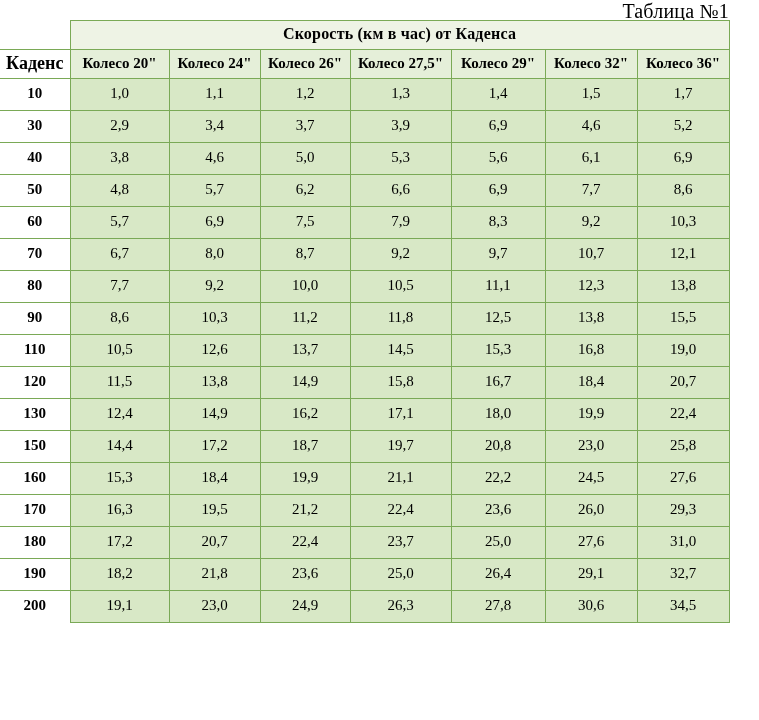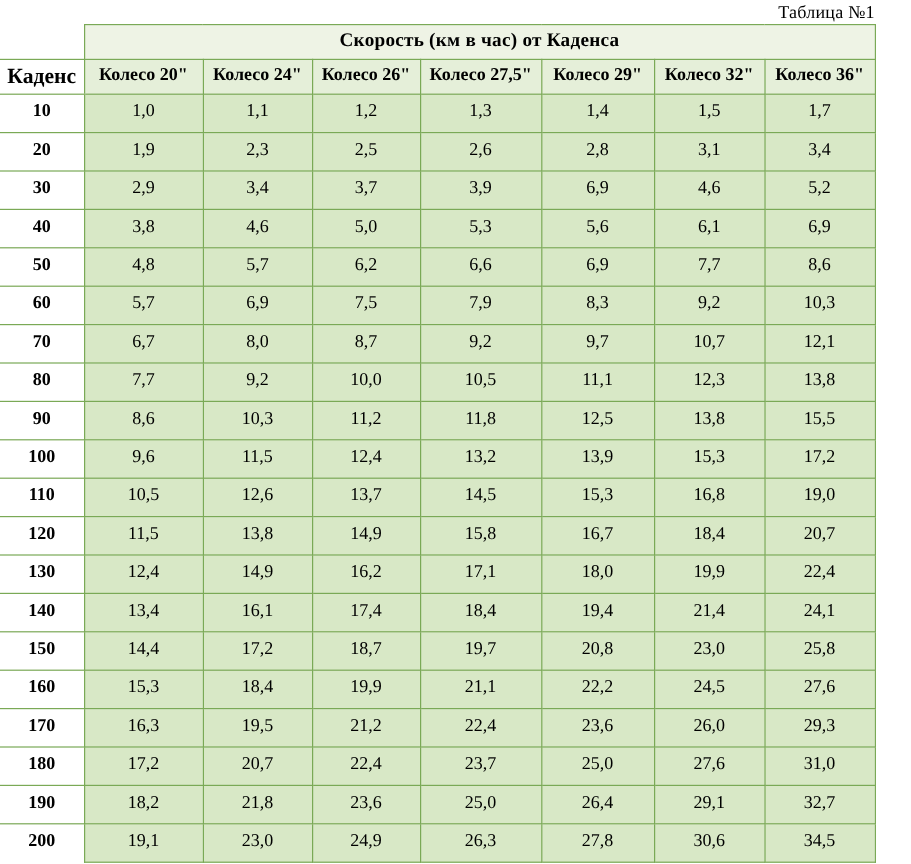--- a/index.html
+++ b/index.html
@@ -21,21 +21,21 @@
     height: 720px;
     box-sizing: border-box;
   }
 
   .caption {
     position: absolute;
     top: 0px;
     left: 0px;
     width: 729px;
     text-align: right;
-    font-size: 15px;
+    font-size: 20px;
     line-height: 20px;
     padding-top: 1px;
     letter-spacing: 0.2px;
   }
 
   table.speed-table {
     position: absolute;
     top: 20px;
     left: 0px;
     border-collapse: collapse;
@@ -159,30 +159,20 @@
         <td class="cadence">10</td>
         <td class="val">1,0</td>
         <td class="val">1,1</td>
         <td class="val">1,2</td>
         <td class="val">1,3</td>
         <td class="val">1,4</td>
         <td class="val">1,5</td>
         <td class="val">1,7</td>
       </tr>
 
-      <tr class="data-row">
-        <td class="cadence">20</td>
-        <td class="val">1,9</td>
-        <td class="val">2,3</td>
-        <td class="val">2,5</td>
-        <td class="val">2,6</td>
-        <td class="val">2,8</td>
-        <td class="val">3,1</td>
-        <td class="val">3,4</td>
-      </tr>
 
       <tr class="data-row">
         <td class="cadence">30</td>
         <td class="val">2,9</td>
         <td class="val">3,4</td>
         <td class="val">3,7</td>
         <td class="val">3,9</td>
         <td class="val">6,9</td>
         <td class="val">4,6</td>
         <td class="val">5,2</td>
@@ -247,30 +237,20 @@
         <td class="cadence">90</td>
         <td class="val">8,6</td>
         <td class="val">10,3</td>
         <td class="val">11,2</td>
         <td class="val">11,8</td>
         <td class="val">12,5</td>
         <td class="val">13,8</td>
         <td class="val">15,5</td>
       </tr>
 
-      <tr class="data-row">
-        <td class="cadence">100</td>
-        <td class="val">9,6</td>
-        <td class="val">11,5</td>
-        <td class="val">12,4</td>
-        <td class="val">13,2</td>
-        <td class="val">13,9</td>
-        <td class="val">15,3</td>
-        <td class="val">17,2</td>
-      </tr>
 
       <tr class="data-row">
         <td class="cadence">110</td>
         <td class="val">10,5</td>
         <td class="val">12,6</td>
         <td class="val">13,7</td>
         <td class="val">14,5</td>
         <td class="val">15,3</td>
         <td class="val">16,8</td>
         <td class="val">19,0</td>
@@ -291,30 +271,20 @@
         <td class="cadence">130</td>
         <td class="val">12,4</td>
         <td class="val">14,9</td>
         <td class="val">16,2</td>
         <td class="val">17,1</td>
         <td class="val">18,0</td>
         <td class="val">19,9</td>
         <td class="val">22,4</td>
       </tr>
 
-      <tr class="data-row">
-        <td class="cadence">140</td>
-        <td class="val">13,4</td>
-        <td class="val">16,1</td>
-        <td class="val">17,4</td>
-        <td class="val">18,4</td>
-        <td class="val">19,4</td>
-        <td class="val">21,4</td>
-        <td class="val">24,1</td>
-      </tr>
 
       <tr class="data-row">
         <td class="cadence">150</td>
         <td class="val">14,4</td>
         <td class="val">17,2</td>
         <td class="val">18,7</td>
         <td class="val">19,7</td>
         <td class="val">20,8</td>
         <td class="val">23,0</td>
         <td class="val">25,8</td>

